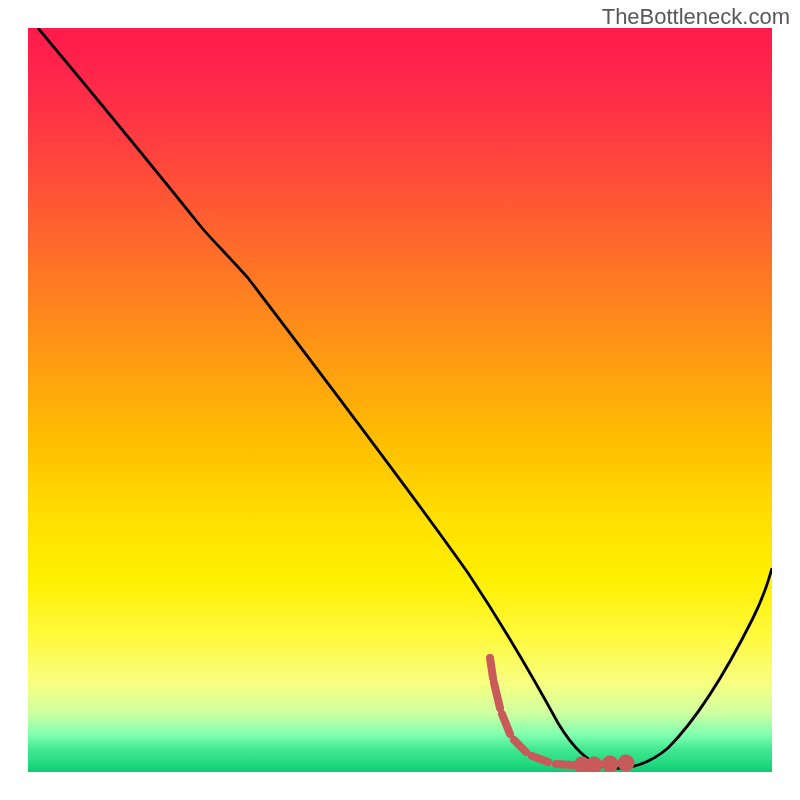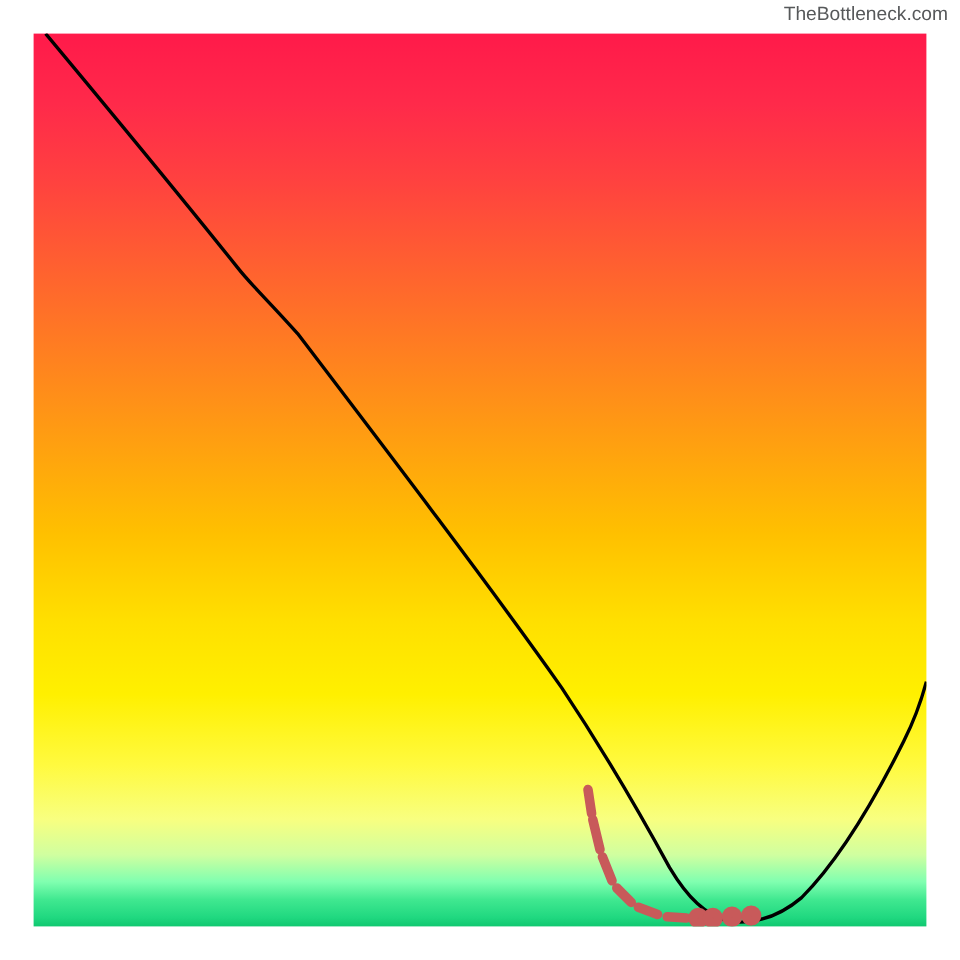--- a/index.html
+++ b/index.html
@@ -8,21 +8,21 @@
     height: 800px;
     background: #ffffff;
     position: relative;
     overflow: hidden;
     font-family: Arial, sans-serif;
   }
   .watermark {
     position: absolute;
     top: 4px;
     right: 10px;
-    font-size: 16px;
+    font-size: 22px;
     color: #56585a;
     font-weight: 500;
     z-index: 10;
   }
   .plot-area {
     position: absolute;
     left: 28px;
     top: 28px;
     width: 744px;
     height: 744px;

